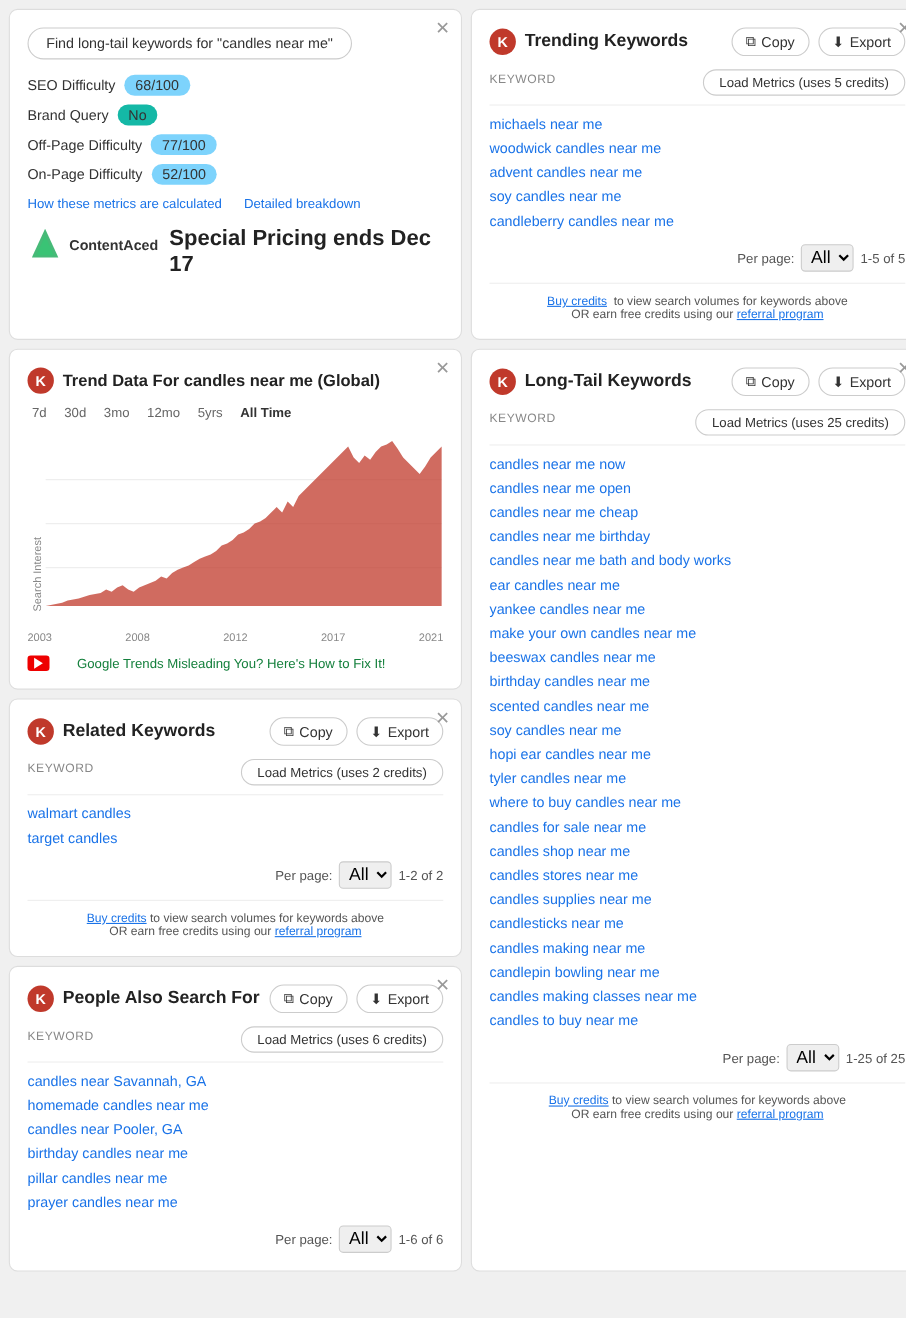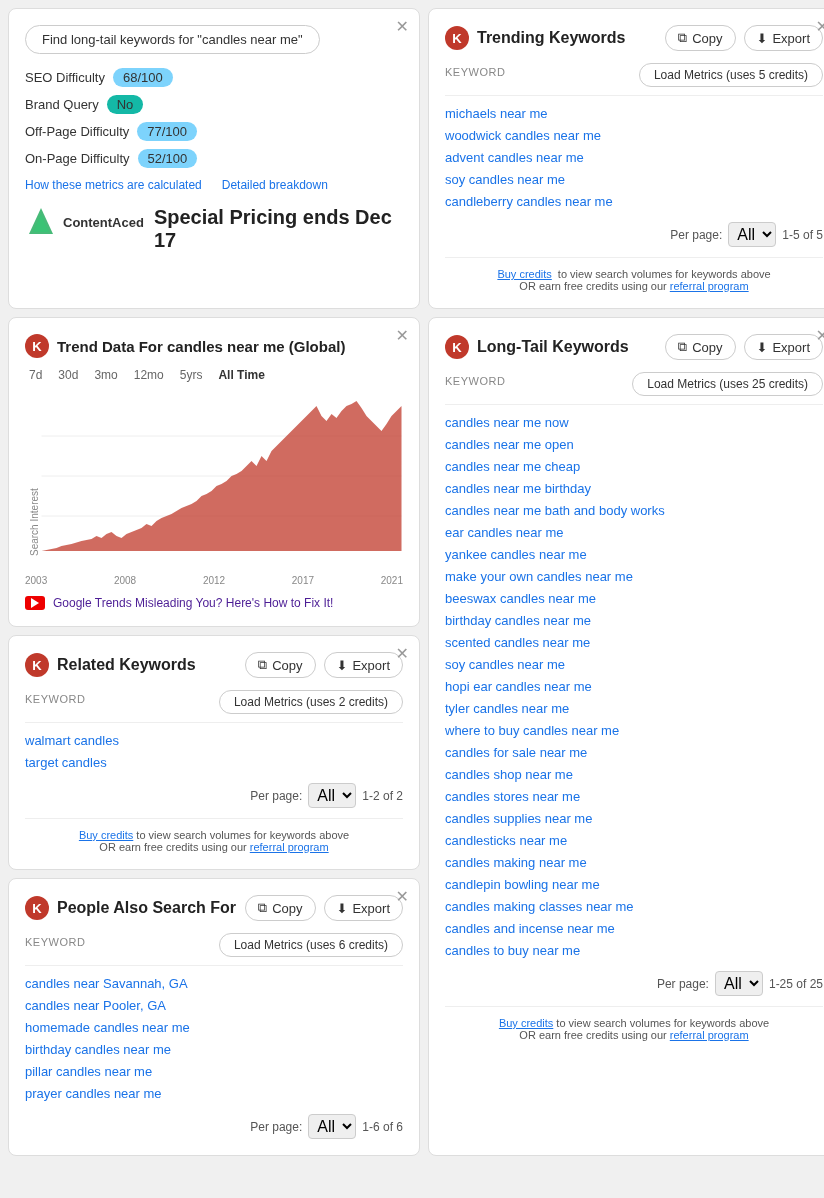--- a/index.html
+++ b/index.html
@@ -258,23 +258,24 @@
       justify-content: center;
     }
     .yt-triangle {
       width: 0;
       height: 0;
       border-top: 5px solid transparent;
       border-bottom: 5px solid transparent;
       border-left: 8px solid white;
     }
     .yt-link-row a {
-      color: #4c1d95;
+      color: #15803d;
       text-decoration: none;
       font-size: 12px;
+      margin-left: 17px;
     }
   </style>
 </head>
 <body>
 
 <div class="main-grid">
 
   <div class="card" style="position:relative;">
     <button class="close-btn">✕</button>
     <div class="search-pill">Find long-tail keywords for "candles near me"</div>
@@ -450,21 +451,20 @@
           <li><a href="#">tyler candles near me</a></li>
           <li><a href="#">where to buy candles near me</a></li>
           <li><a href="#">candles for sale near me</a></li>
           <li><a href="#">candles shop near me</a></li>
           <li><a href="#">candles stores near me</a></li>
           <li><a href="#">candles supplies near me</a></li>
           <li><a href="#">candlesticks near me</a></li>
           <li><a href="#">candles making near me</a></li>
           <li><a href="#">candlepin bowling near me</a></li>
           <li><a href="#">candles making classes near me</a></li>
-          <li><a href="#">candles and incense near me</a></li>
           <li><a href="#">candles to buy near me</a></li>
         </ul>
     </div>
     <div class="pagination-row">
       <span>Per page:</span>
       <select class="per-page-select">
         <option>All</option>
         <option>10</option>
         <option>25</option>
       </select>
@@ -538,22 +538,22 @@
         </button>
       </div>
     </div>
     <div style="display:flex; justify-content:space-between; align-items:center; margin-bottom:8px;">
       <div class="col-header" style="border-bottom:none; margin-bottom:0;">KEYWORD</div>
       <button class="load-metrics-btn">Load Metrics (uses 6 credits)</button>
     </div>
     <div style="border-top:1px solid #eee; padding-top:8px;">
       <ul class="keyword-list" id="people-also-list">
           <li><a href="#">candles near Savannah, GA</a></li>
+          <li><a href="#">homemade candles near me</a></li>
           <li><a href="#">candles near Pooler, GA</a></li>
-          <li><a href="#">homemade candles near me</a></li>
           <li><a href="#">birthday candles near me</a></li>
           <li><a href="#">pillar candles near me</a></li>
           <li><a href="#">prayer candles near me</a></li>
         </ul>
     </div>
     <div class="pagination-row">
       <span>Per page:</span>
       <select class="per-page-select">
         <option>All</option>
         <option>10</option>

